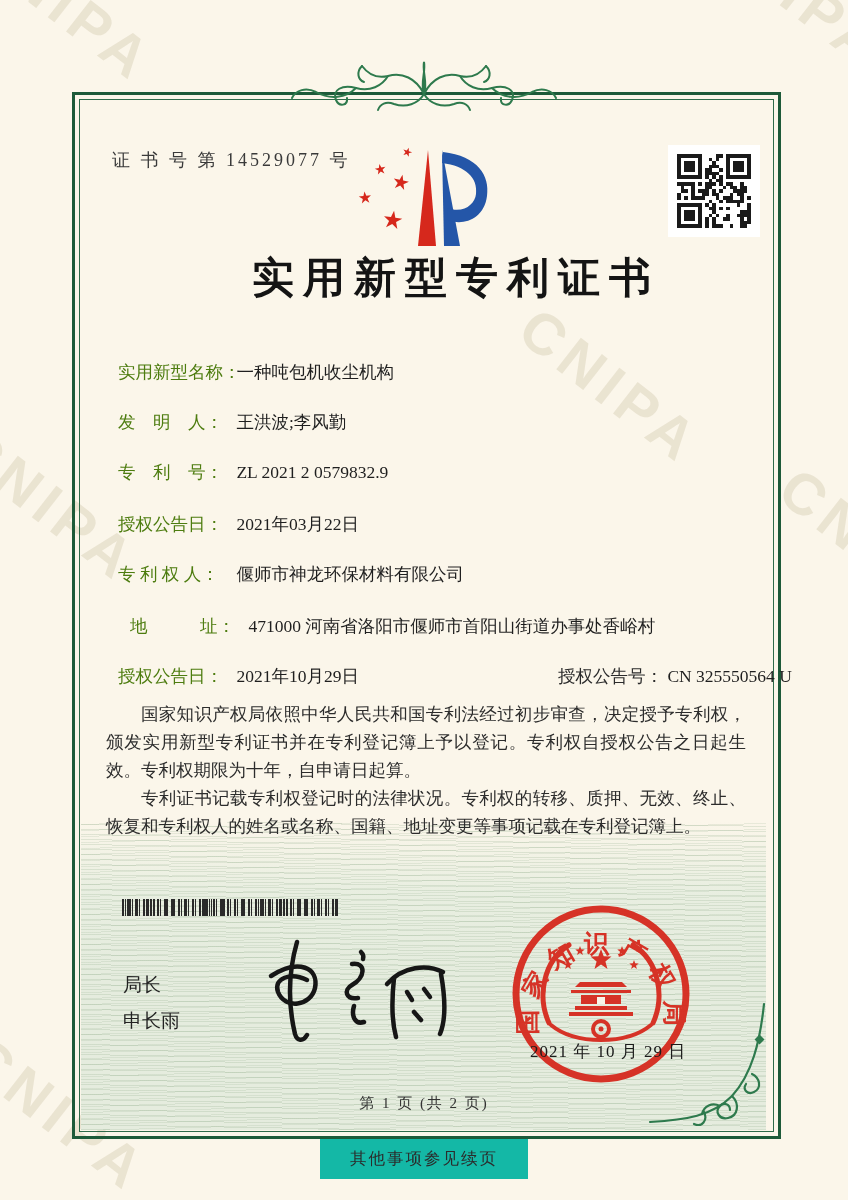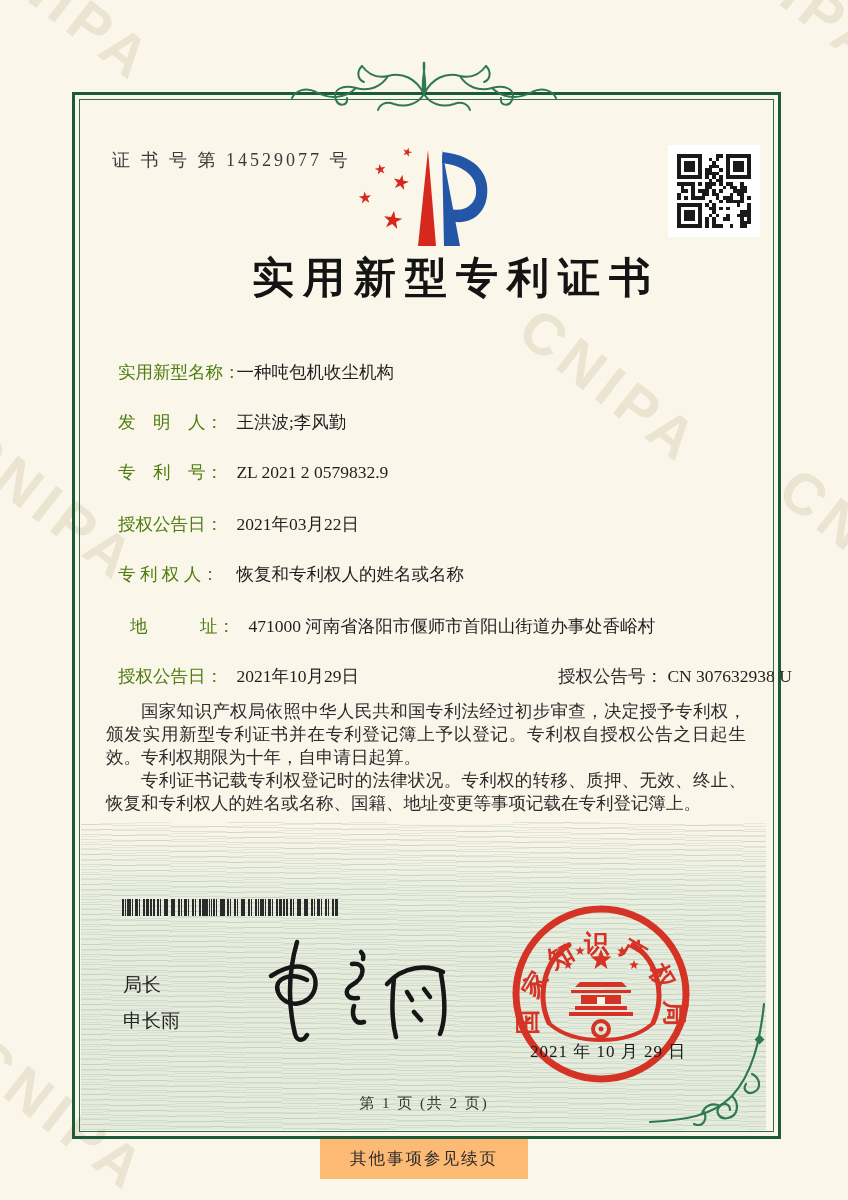--- a/index.html
+++ b/index.html
@@ -58,21 +58,21 @@
     letter-spacing:9px;color:#141414;padding-left:32px;
   }
   
   .row{position:absolute;left:118px;font-size:17.5px;white-space:nowrap;}
   .row .lab{display:inline-block;width:114px;color:#4d7c0f;}
   .row .val{color:#1f1f1f;font-family:Liberation Serif, serif;}
   .row2{position:absolute;left:440px;top:0;}
   
   .body-text{
     position:absolute;left:106px;top:700px;width:640px;
-    font-size:17.5px;line-height:23px;text-align:justify;color:#2c2c2c;
+    font-size:17.5px;line-height:28px;text-align:justify;color:#2c2c2c;
   }
   .body-text p{margin:0;text-indent:2em;}
   
   .barcode{
     position:absolute;left:122px;top:899px;width:216px;height:17px;
     background:
       repeating-linear-gradient(90deg,#2a2a2a 0 2px,transparent 2px 3px,#2a2a2a 3px 4px,transparent 4px 7px),
       repeating-linear-gradient(90deg,transparent 0 5px,#2a2a2a 5px 8px,transparent 8px 13px,#2a2a2a 13px 14px,transparent 14px 19px);
   }
   .sig-title{position:absolute;left:123px;top:972px;font-family:"Liberation Sans","DejaVu Sans",sans-serif;font-size:19px;color:#222;}
@@ -82,21 +82,21 @@
   .seal-date{
     position:absolute;left:530px;top:1040px;z-index:5;
     font-size:17px;letter-spacing:1px;color:#1b1b1b;white-space:nowrap;
   }
   .page-num{
     position:absolute;left:0;top:1094px;width:848px;text-align:center;
     font-size:15px;letter-spacing:2px;color:#333;
   }
   .note-box{
     position:absolute;left:50%;top:1139px;transform:translateX(-50%);
-    background:#fdba74;padding:9px 30px;font-size:16.5px;letter-spacing:2px;color:#2b2b2b;
+    background:#14b8a6;padding:9px 30px;font-size:16.5px;letter-spacing:2px;color:#2b2b2b;
     white-space:nowrap;
   }
   .star{position:absolute;color:#d6281c;line-height:1;font-family:"DejaVu Sans",sans-serif;}
 </style>
 </head>
 <body>
 
 <div class="page">
 
   <div class="wm" style="left:-42px;top:-30px;">CNIPA</div>
@@ -396,32 +396,32 @@
   <div class="row" style="top:460px;">
     <span class="lab">专　利　号：</span>
     <span class="val">ZL 2021 2 0579832.9</span>
   </div>
   <div class="row" style="top:512px;">
     <span class="lab">授权公告日：</span>
     <span class="val">2021年03月22日</span>
   </div>
   <div class="row" style="top:562px;">
     <span class="lab">专 利 权 人：</span>
-    <span class="val">恢复和专利权人的姓名或名称</span>
+    <span class="val">偃师市神龙环保材料有限公司</span>
   </div>
   <div class="row" style="top:614px;margin-left:12px;">
     <span class="lab">地　　　址：</span>
     <span class="val">471000 河南省洛阳市偃师市首阳山街道办事处香峪村</span>
   </div>
   <div class="row" style="top:664px;width:630px;">
     <span class="lab">授权公告日：</span>
     <span class="val">2021年10月29日</span>
     <span class="row2">
       <span>授权公告号：</span>
-      <span class="val">CN 307632938 U</span>
+      <span class="val">CN 325550564 U</span>
     </span>
   </div>
 
   <div class="body-text">
     <p>国家知识产权局依照中华人民共和国专利法经过初步审查，决定授予专利权，颁发实用新型专利证书并在专利登记簿上予以登记。专利权自授权公告之日起生效。专利权期限为十年，自申请日起算。</p>
     <p>专利证书记载专利权登记时的法律状况。专利权的转移、质押、无效、终止、恢复和专利权人的姓名或名称、国籍、地址变更等事项记载在专利登记簿上。</p>
   </div>
 
   <div class="barcode"></div>
 

